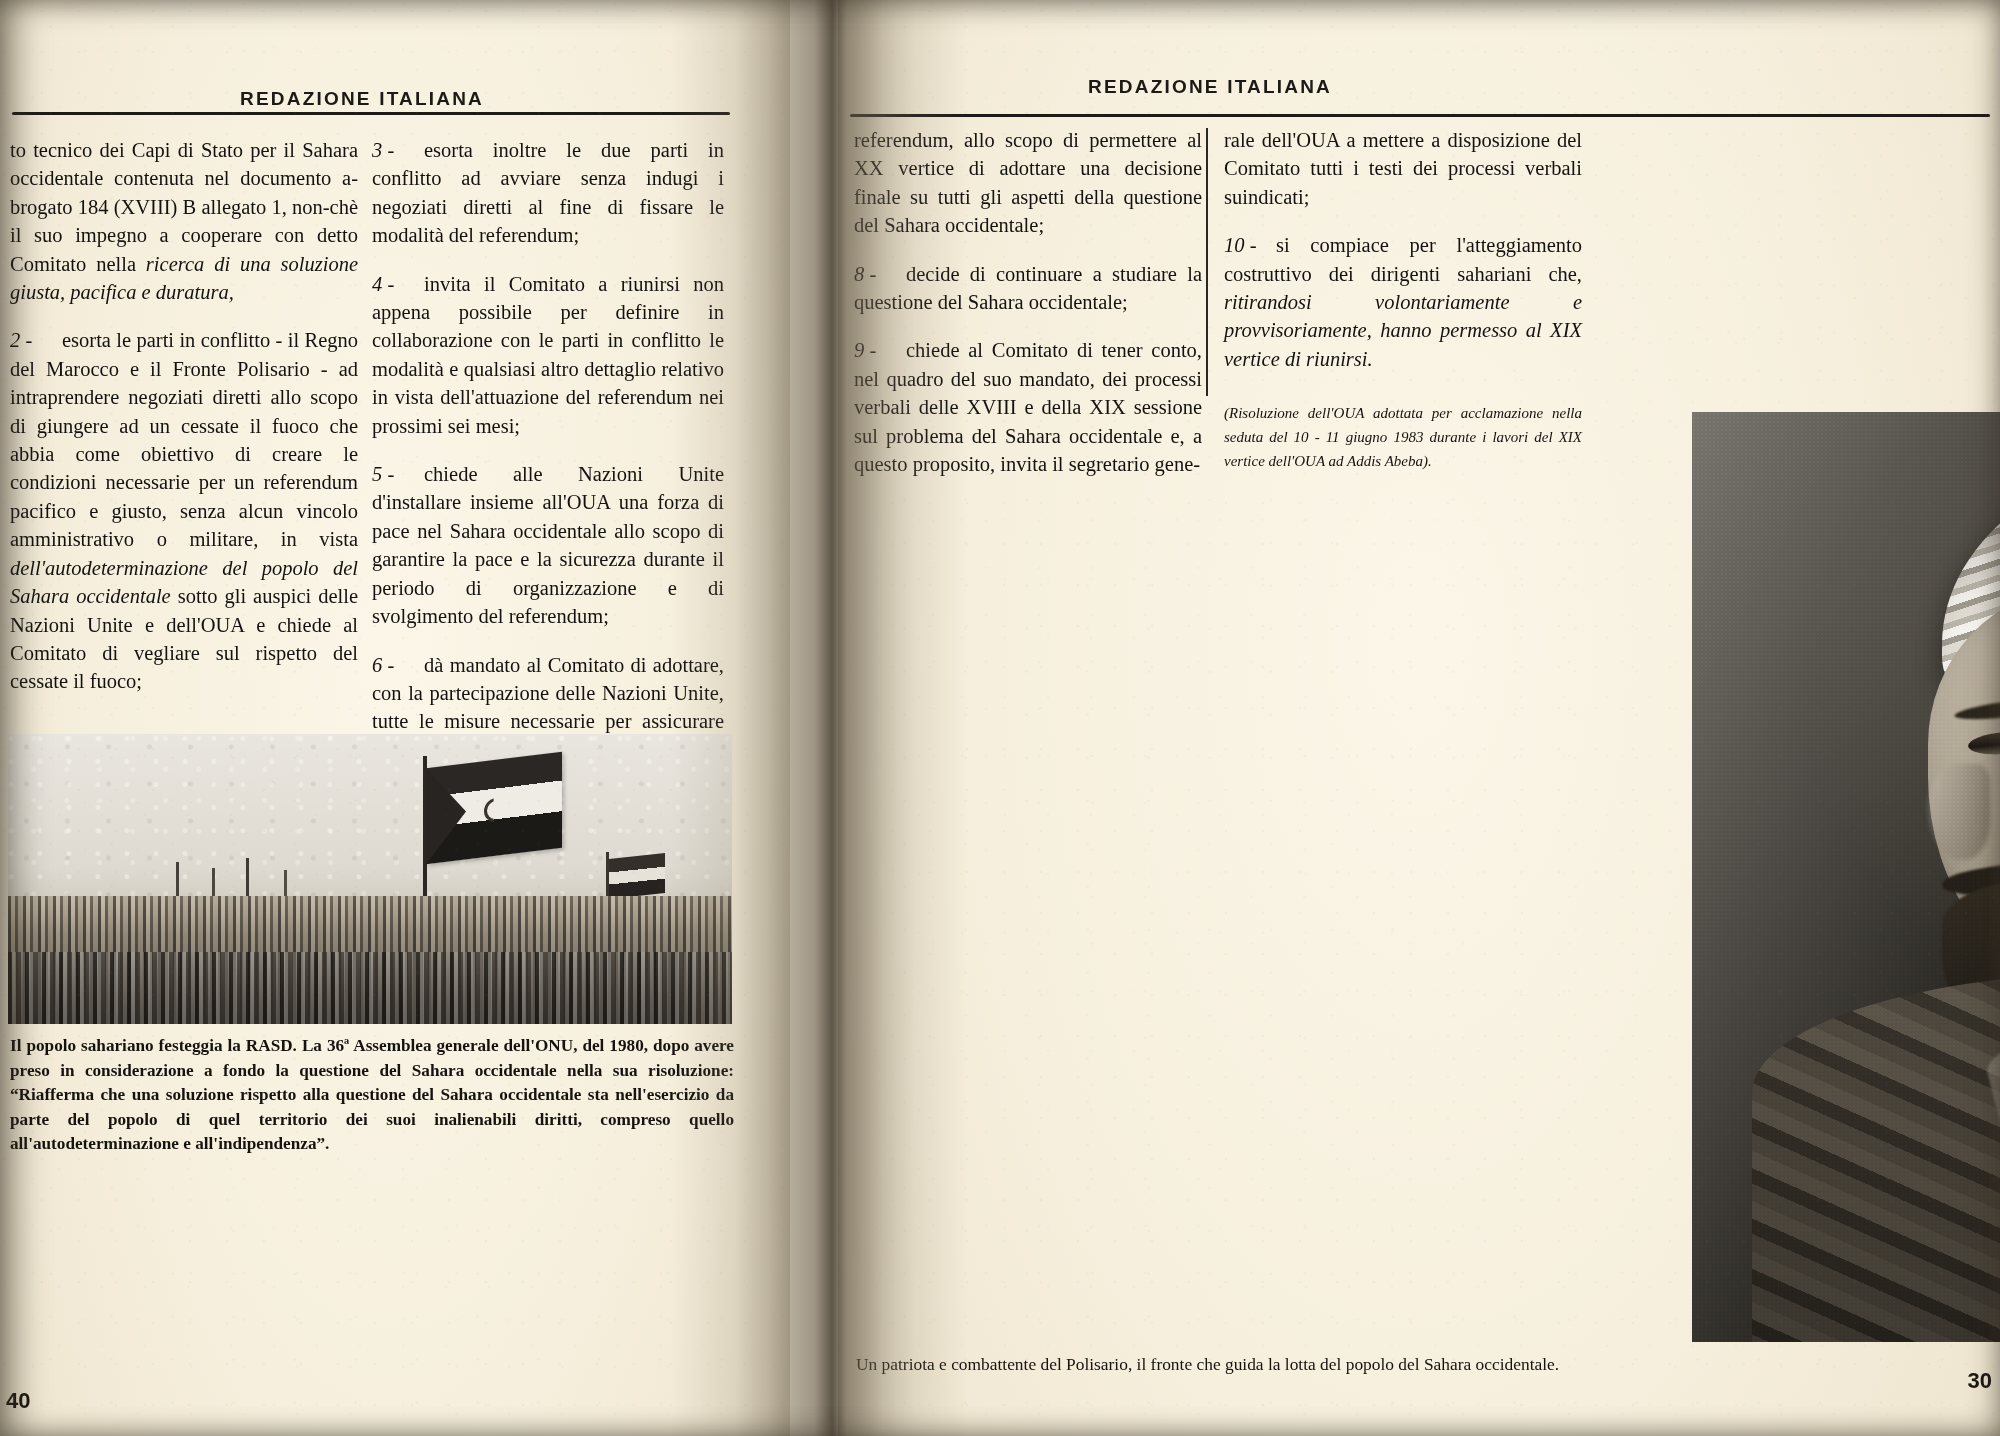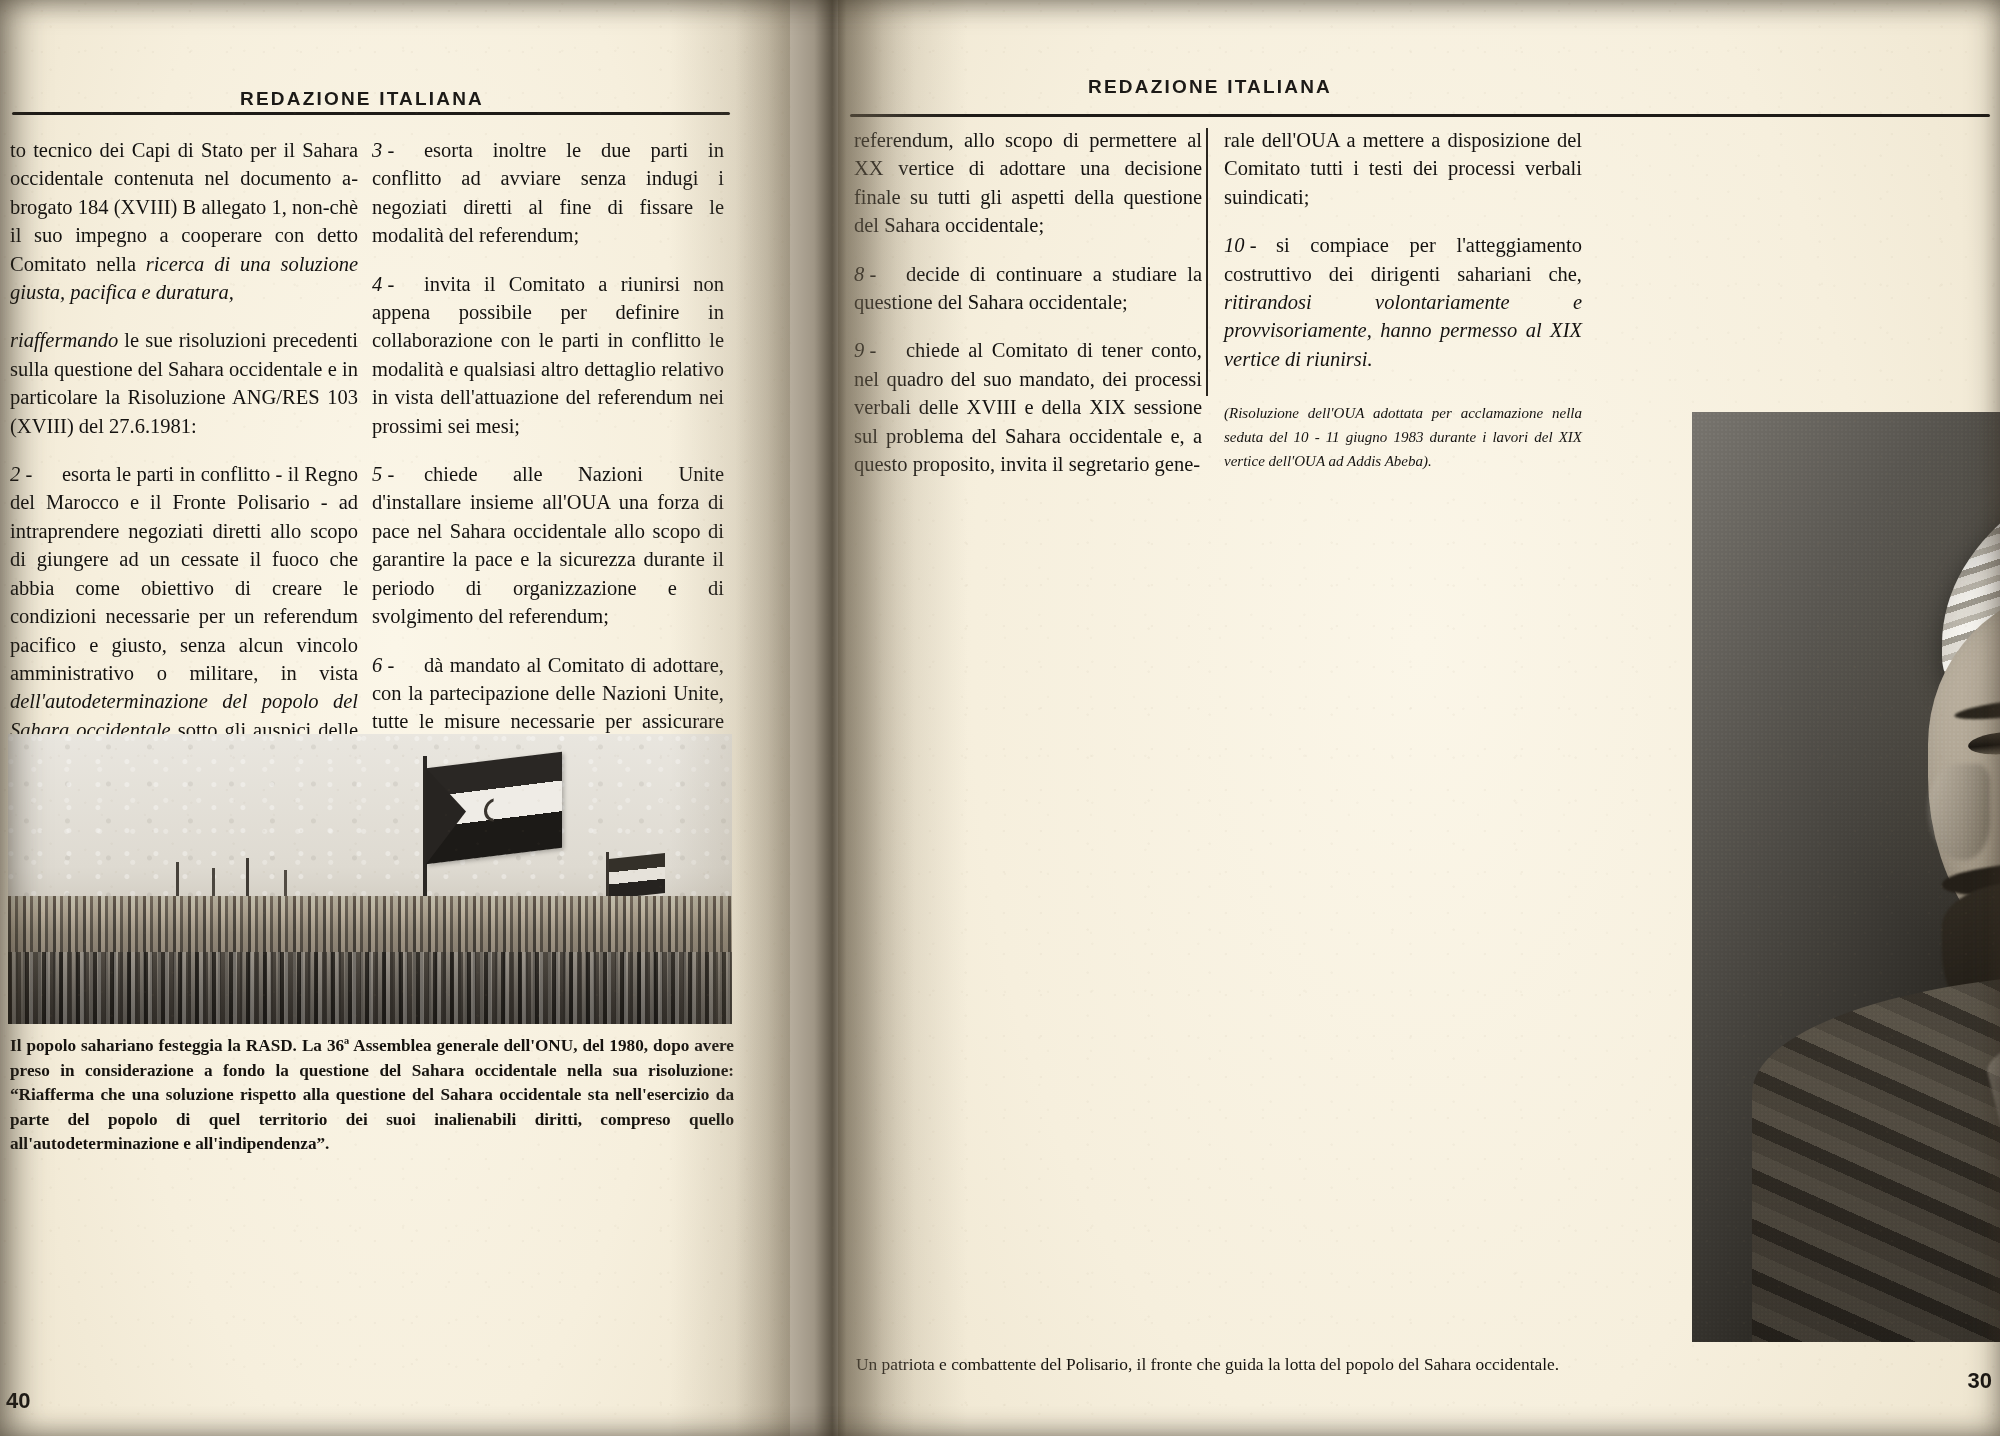--- a/index.html
+++ b/index.html
@@ -344,21 +344,20 @@
 
   <div class="page" id="page-left">
 
     <div class="runhead" style="left:240px; top:88px;">REDAZIONE ITALIANA</div>
     <div class="rule" style="left:12px; top:112px; width:718px;"></div>
 
     <div class="col" id="left-col-1" style="left:10px; top:136px; width:348px;">
 
       <p><span>to tecnico dei Capi di Stato per il Sahara occidentale contenuta nel documento a-brogato 184 (XVIII) B allegato 1, non-chè il suo impegno a cooperare con detto Comitato nella </span><span class="ital">ricerca di una soluzione giusta, pacifica e duratura,</span></p>
 
-      <p><span class="ital">riaffermando</span><span> le sue risoluzioni precedenti sulla questione del Sahara occidentale e in particolare la Risoluzione ANG/RES 103 (XVIII) del 27.6.1981:</span></p>
 
 
       <p class="clause hang"><span class="num">2 -</span><span>esorta le parti in conflitto - il Regno del Marocco e il Fronte Polisario - ad intraprendere negoziati diretti allo scopo di giungere ad un cessate il fuoco che abbia come obiettivo di creare le condizioni necessarie per un referendum pacifico e giusto, senza alcun vincolo amministrativo o militare, in vista </span><span class="ital">dell'autodeterminazione del popolo del Sahara occidentale</span><span> sotto gli auspici delle Nazioni Unite e dell'OUA e chiede al Comitato di vegliare sul rispetto del cessate il fuoco;</span></p>
     </div>
 
     <div class="col" id="left-col-2" style="left:372px; top:136px; width:352px;">
 
       <p class="clause hang"><span class="num">3 -</span><span>esorta inoltre le due parti in conflitto ad avviare senza indugi i negoziati diretti al fine di fissare le modalità del referendum;</span></p>
 
       <p class="clause hang"><span class="num">4 -</span><span>invita il Comitato a riunirsi non appena possibile per definire in collaborazione con le parti in conflitto le modalità e qualsiasi altro dettaglio relativo in vista dell'attuazione del referendum nei prossimi sei mesi;</span></p>

